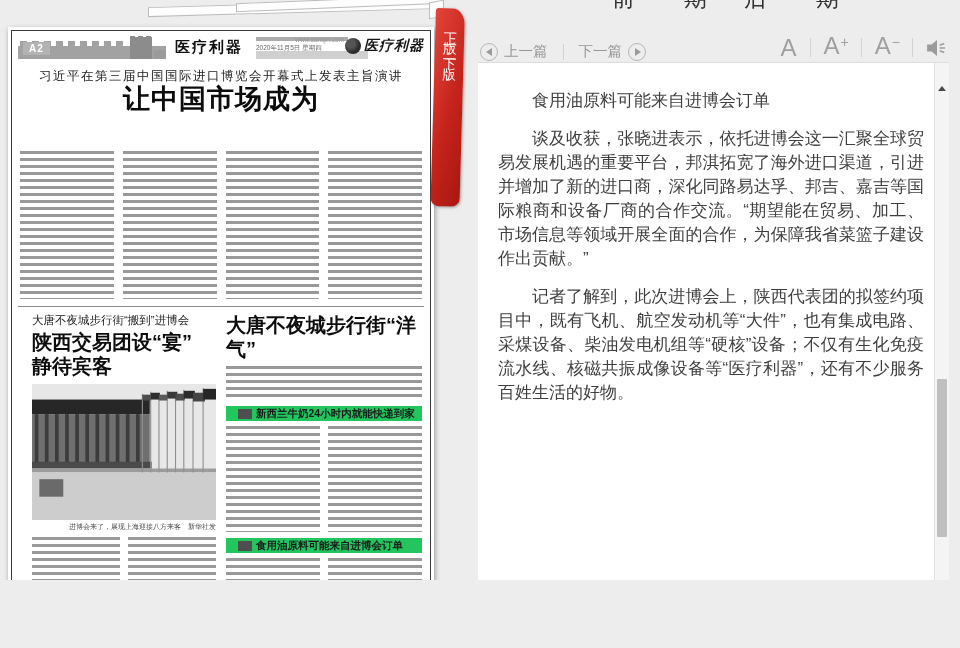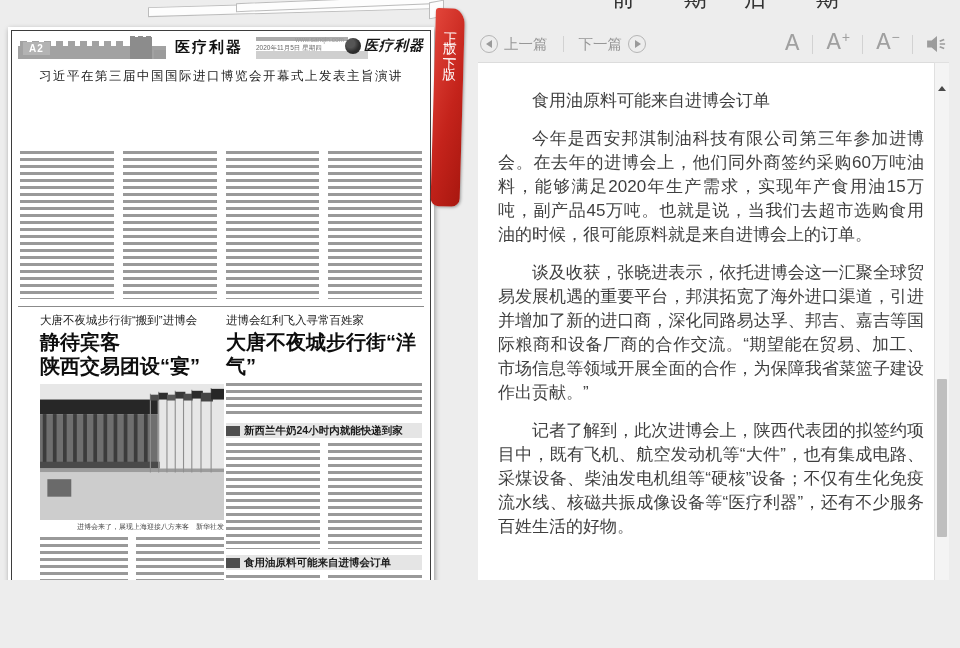--- a/index.html
+++ b/index.html
@@ -38,51 +38,51 @@
   .kicker { position:absolute; left:0; right:0; top:41px; text-align:center; font-size:12.5px;
         color:#222; letter-spacing:1.5px; }
   .h1 { position:absolute; left:0; right:0; top:57px; text-align:center; font-size:27px;
         line-height:30px; font-weight:900; color:#0c0c0c; letter-spacing:1px; }
   .lead-body { position:absolute; left:12px; right:12px; top:124px; height:148px; display:flex; gap:9px; }
   .lead-body .col { flex:1; }
   .ftxt { background-image:repeating-linear-gradient(180deg,#999 0 3.2px,rgba(0,0,0,0) 3.2px 7px); }
   .rule { position:absolute; left:10px; right:10px; top:279px; border-top:1px solid #8b8b8b; }
 
   .art { position:absolute; top:286px; }
-  .art-left  { left:20px;  width:196px;padding-left:12px; }
+  .art-left  { left:12px;  width:196px;padding-left:12px; }
   .art-right { left:218px; width:196px; }
   .k2 { font-size:11.5px; color:#222; margin-bottom:2px; }
   .t2 { font-size:20px; line-height:24px; font-weight:900; color:#0d0d0d; }
   .photo { margin-top:6px; width:100%; height:136px; display:block; }
   .cap { margin-top:2px; font-size:7px; color:#4a4a4a; text-align:right; }
   .cols2 { display:flex; gap:8px; }
   .cols2 .col { flex:1; }
   .m5 { margin-top:5px; }
-  .subbar { margin-top:6px; height:15px; background:#e5e5e5; display:flex; align-items:center;
-        gap:4px; padding-left:0; }
+  .subbar { margin-top:6px; height:15px; background:#22c55e; display:flex; align-items:center;
+        gap:4px; padding-left:12px; }
   .tag { width:14px; height:10px; background:#4e4e4e; flex:none; }
   .subtext { font-size:10.5px; font-weight:bold; color:#1b1b1b; white-space:nowrap; }
 
   
   .ribbon { position:absolute; left:436px; top:8px; width:29px; height:198px; z-index:3;
         transform:rotate(1.6deg); transform-origin:top left;
         background:linear-gradient(105deg,#e2453a 0%,#c4231b 55%,#a8170f 100%);
         border-radius:3px 12px 8px 8px / 3px 16px 8px 8px;
         box-shadow:1px 1px 3px rgba(0,0,0,.35);
         display:flex; flex-direction:column; align-items:center; padding-top:13px; gap:11px; }
   .vbtn { writing-mode:vertical-rl; text-orientation:upright; color:#fff; font-size:13.5px;
         letter-spacing:5px; cursor:pointer; }
 
   
   .issue-nav { position:absolute; left:612px; top:-17px; display:flex; gap:24px; font-size:23px;
         color:#333; letter-spacing:13px; }
   .issue-nav span { cursor:pointer; }
 
   .tb { position:absolute; left:480px; width:468px; display:flex; justify-content:space-between;
-        align-items:center;font-family:Liberation Mono, monospace; }
+        align-items:flex-end; }
   .tb-top { top:27px; height:34px; }
   .tb-bottom { top:617px; height:30px; }
   .grp { display:flex; align-items:center; }
   .circ { width:18px; height:18px; border:1.5px solid #b5b5b5; border-radius:50%; display:flex;
         align-items:center; justify-content:center; cursor:pointer; flex:none; }
   .tri-l { width:0; height:0; border-style:solid; border-width:4.5px 6.5px 4.5px 0;
         border-color:transparent #9a9a9a transparent transparent; margin-right:1px; }
   .tri-r { width:0; height:0; border-style:solid; border-width:4.5px 0 4.5px 6.5px;
         border-color:transparent transparent transparent #9a9a9a; margin-left:1px; }
   .lbl { color:#979797; font-size:14.5px; margin:0 6px; cursor:pointer; }
@@ -151,33 +151,34 @@
       <div class="np-site">www.sanqin.com</div>
       <div class="staffbar fline"></div>
       <div class="masthead">
         <span class="logo-circle"></span>
         <span class="mast-text">医疗利器</span>
       </div>
     </div>
 
     <div class="kicker">习近平在第三届中国国际进口博览会开幕式上发表主旨演讲</div>
     <div class="h1">
+      <div>让中国市场成为</div>
     </div>
     <div class="lead-body">
       <div class="col ftxt"></div>
       <div class="col ftxt"></div>
       <div class="col ftxt"></div>
       <div class="col ftxt"></div>
     </div>
     <div class="rule"></div>
 
     <div class="art art-left">
       <div class="k2">大唐不夜城步行街“搬到”进博会</div>
+      <div class="t2">陕西交易团设“宴”</div>
       <div class="t2">静待宾客</div>
-      <div class="t2">陕西交易团设“宴”</div>
       <svg class="photo" viewBox="0 0 200 140" preserveAspectRatio="none">
         <rect width="200" height="140" fill="#e7e7e7"></rect>
         <rect x="0" y="16" width="128" height="15" fill="#272727"></rect>
         <rect x="0" y="31" width="128" height="54" fill="#6f6f6f"></rect>
         <g fill="#3c3c3c">
           <rect x="3" y="31" width="4" height="54"></rect>
             <rect x="14" y="31" width="4" height="54"></rect>
           <rect x="25" y="31" width="4" height="54"></rect>
             <rect x="36" y="31" width="4" height="54"></rect>
           <rect x="47" y="31" width="4" height="54"></rect>
@@ -214,21 +215,20 @@
         </g>
       </svg>
       <div class="cap">进博会来了，展现上海迎接八方来客　新华社发</div>
       <div class="cols2 m5" style="height:96px">
         <div class="col ftxt"></div>
         <div class="col ftxt"></div>
       </div>
     </div>
 
     <div class="art art-right">
-      <div class="k2">进博会红利飞入寻常百姓家</div>
       <div class="t2">大唐不夜城步行街“洋气”</div>
       <div class="ftxt m5" style="height:34px"></div>
       <div class="subbar">
         <span class="tag"></span>
         <span class="subtext">新西兰牛奶24小时内就能快递到家</span>
       </div>
       <div class="cols2 m5" style="height:106px">
         <div class="col ftxt"></div>
         <div class="col ftxt"></div>
       </div>
@@ -276,21 +276,20 @@
         <svg width="22" height="18" viewBox="0 0 24 20">
           <polygon points="1,6 6,6 12,1 12,19 6,14 1,14" fill="#9c9c9c"></polygon>
           <path d="M15 7 L20 5 M15 10 L21 10 M15 13 L20 15" stroke="#9c9c9c" stroke-width="1.8" fill="none"></path>
         </svg>
       </span>
     </div>
   </div>
 
   <div class="content">
     <p>食用油原料可能来自进博会订单</p>
-    <p>今年是西安邦淇制油科技有限公司第三年参加进博会。在去年的进博会上，他们同外商签约采购60万吨油料，能够满足2020年生产需求，实现年产食用油15万吨，副产品45万吨。也就是说，当我们去超市选购食用油的时候，很可能原料就是来自进博会上的订单。</p>
     <p>谈及收获，张晓进表示，依托进博会这一汇聚全球贸易发展机遇的重要平台，邦淇拓宽了海外进口渠道，引进并增加了新的进口商，深化同路易达孚、邦吉、嘉吉等国际粮商和设备厂商的合作交流。“期望能在贸易、加工、市场信息等领域开展全面的合作，为保障我省菜篮子建设作出贡献。”</p>
     <p>记者了解到，此次进博会上，陕西代表团的拟签约项目中，既有飞机、航空发动机等“大件”，也有集成电路、采煤设备、柴油发电机组等“硬核”设备；不仅有生化免疫流水线、核磁共振成像设备等“医疗利器”，还有不少服务百姓生活的好物。</p>
   </div>
 
   <div class="scroll">
     <div class="sb-up">
         <span class="tri-up"></span>
       </div>
     <div class="thumb"></div>
     <div class="sb-down">

